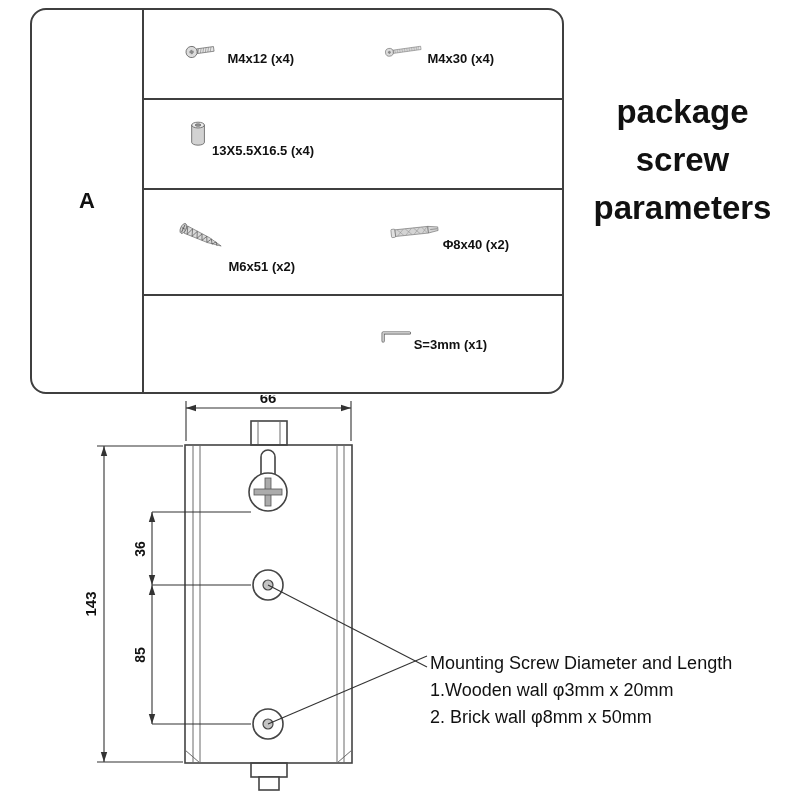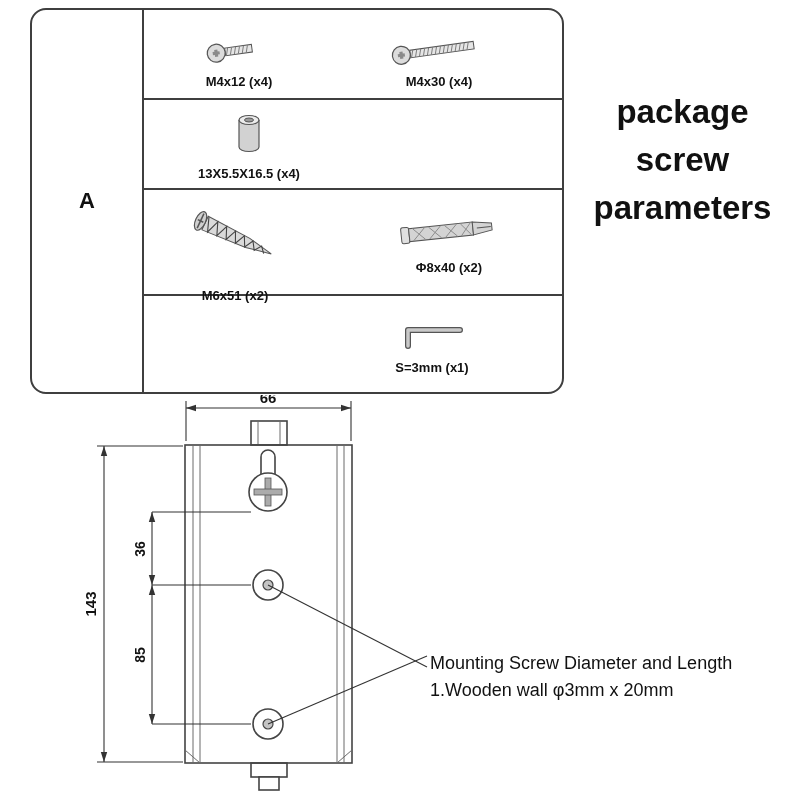--- a/index.html
+++ b/index.html
@@ -27,22 +27,22 @@
   }
   .col-divider {
     position: absolute; left: 110px; top: 0; height: 100%; width: 0;
     border-left: 2px solid #3f3f3f;
   }
   .row-line {
     position: absolute; left: 110px; right: 0; height: 0;
     border-top: 2px solid #3f3f3f;
   }
   .part {
-    position: absolute; display: flex; flex-direction: column;
-    align-items: center;
+    position: absolute; display: flex; flex-direction: row;
+    align-items: flex-end;
   }
   .part-label {
     font-size: 13px; font-weight: bold; white-space: nowrap; margin-top: 8px;
   }
 
   
   .big-title { position: absolute; font-size: 33px; font-weight: bold; line-height: 48px; }
 
   
   .annotation {
@@ -227,15 +227,16 @@
 
     <g>
       <line class="dim" x1="268" y1="585" x2="427" y2="667"></line>
       <line class="dim" x1="268" y1="724" x2="427" y2="656"></line>
     </g>
   </svg>
 
   <div class="annotation">
     <div>Mounting Screw Diameter and Length</div>
     <div>1.Wooden wall φ3mm x 20mm</div>
+    <div>2. Brick wall φ8mm x 50mm</div>
   </div>
 
 </div>
 
 </body></html>

